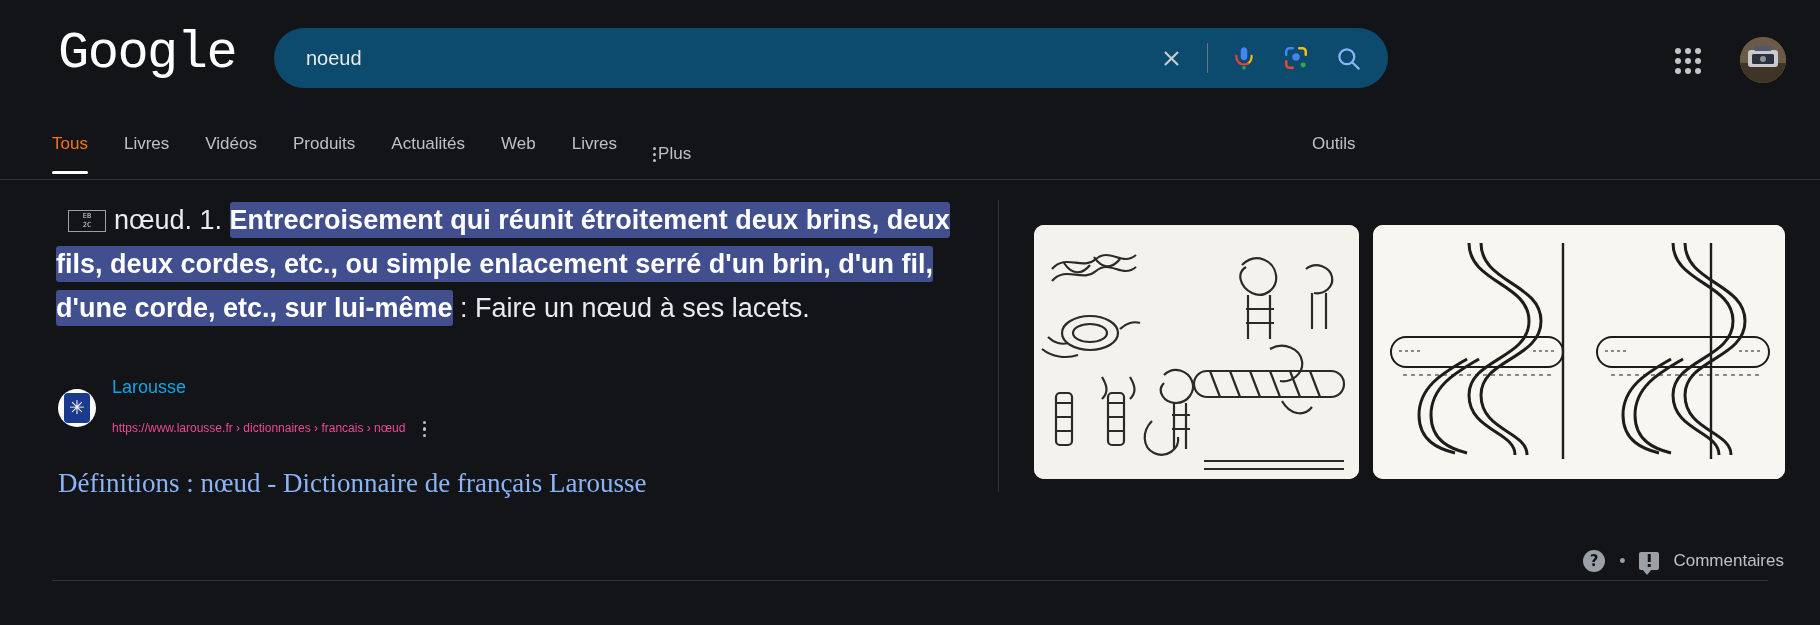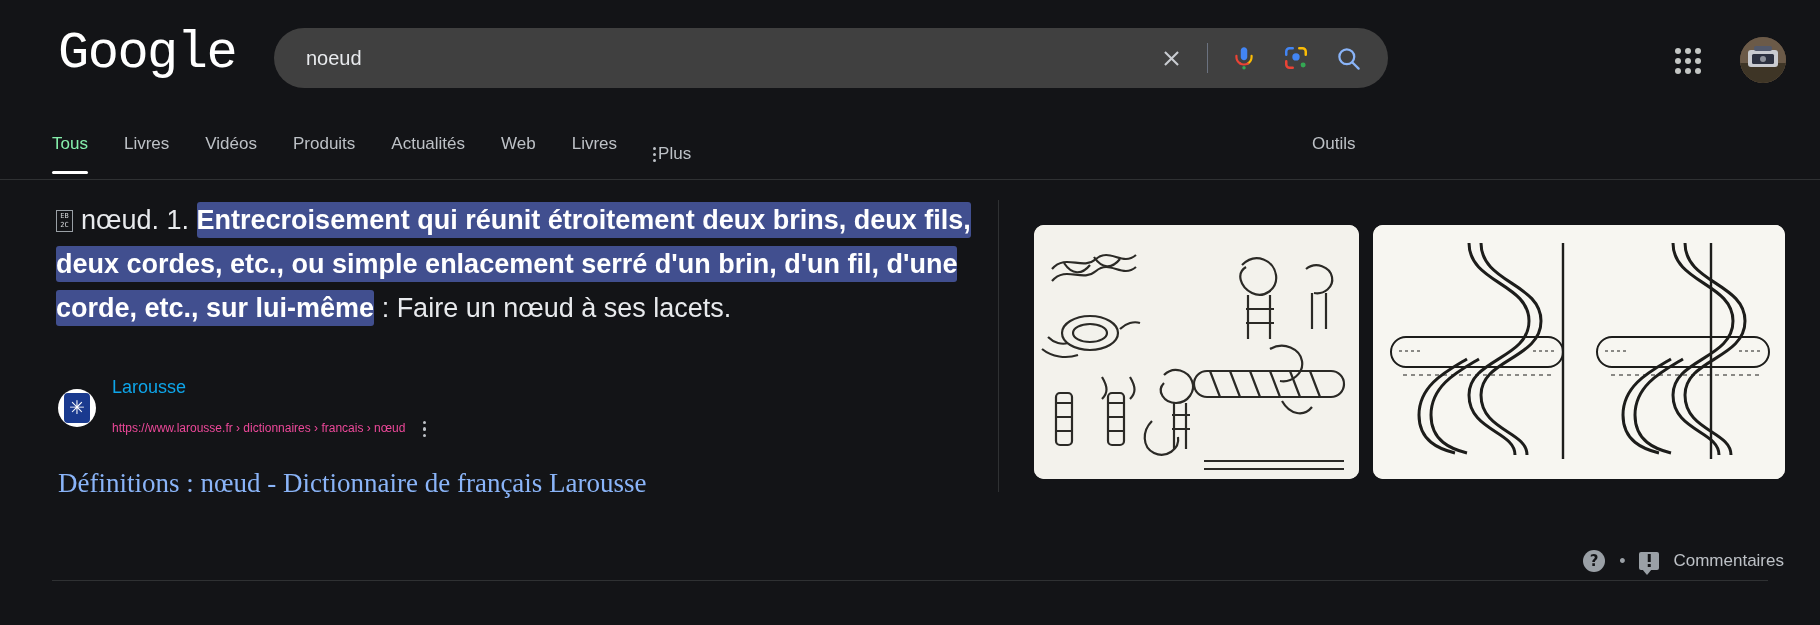--- a/index.html
+++ b/index.html
@@ -21,21 +21,21 @@
     font-size: 52px; line-height: 1;
     letter-spacing: -1.5px;
     color: #ffffff;
     font-family: Liberation Mono, monospace;
     font-weight: 400;
     user-select: none;
   }
   .searchbar {
     position: absolute; left: 274px; top: 28px;
     width: 1114px; height: 60px;
-    background: #404040;
+    background: #0c4a6e;
     border-radius: 30px;
     display: flex; align-items: center;
   }
   .search-input {
     flex: 1;
     background: transparent; border: none; outline: none;
     color: #e8eaed;
     font-size: 20px;
     font-family: "Liberation Sans", sans-serif;
     padding: 0 24px 0 32px;
@@ -69,21 +69,21 @@
     position: absolute; top: 128px; left: 0; right: 0; height: 52px;
     border-bottom: 1px solid #2f3133;
   }
   .nav-inner {
     position: absolute; left: 52px; top: 0; display: flex; align-items: flex-start; height: 52px;
   }
   .tab {
     font-size: 17px; color: #bdc1c6; padding: 6px 0 0 0; margin-right: 36px;
     cursor: pointer; white-space: nowrap; position: relative; height: 46px;
   }
-  .tab.active { color: #86efac; }
+  .tab.active { color: #f97316; }
   .tab.active::after {
     content: ""; position: absolute; left: 0; right: 0; bottom: 0;
     height: 3px; background: #ffffff; border-radius: 2px;
   }
   .tab.more { display: flex; align-items: center; gap: 2px; }
   .kebab { display: inline-flex; flex-direction: column; gap: 3px; }
   .kebab i { width: 3px; height: 3px; background: #bdc1c6; border-radius: 50%; display:block; }
   .tools {
     position: absolute; left: 1312px; top: 6px;
     font-size: 17px; color: #bdc1c6; cursor: pointer;
@@ -94,24 +94,25 @@
 
   .snippet {
     position: absolute; left: 56px; top: 18px; width: 940px;
   }
   .snippet-body {
     font-size: 27px; line-height: 44px; color: #e8eaed;
     font-family: "Liberation Sans", sans-serif;
   }
   .tofu {
     display: inline-block; vertical-align: -3px;
-    width: 17px; height: 22px;
+    width: 38px; height: 22px;
     border: 1px solid #9aa0a6;
     margin-right: 8px;
     position: relative;
+    margin-left: 12px;
   }
   .tofu span {
     position: absolute; left: 0; right: 0;
     font-size: 7px; line-height: 9px; text-align: center;
     color: #d7d9dc; font-family: "DejaVu Sans Mono", monospace;
   }
   .tofu span.t { top: 1px; }
   .tofu span.b { bottom: 1px; }
 
   mark.hl {

